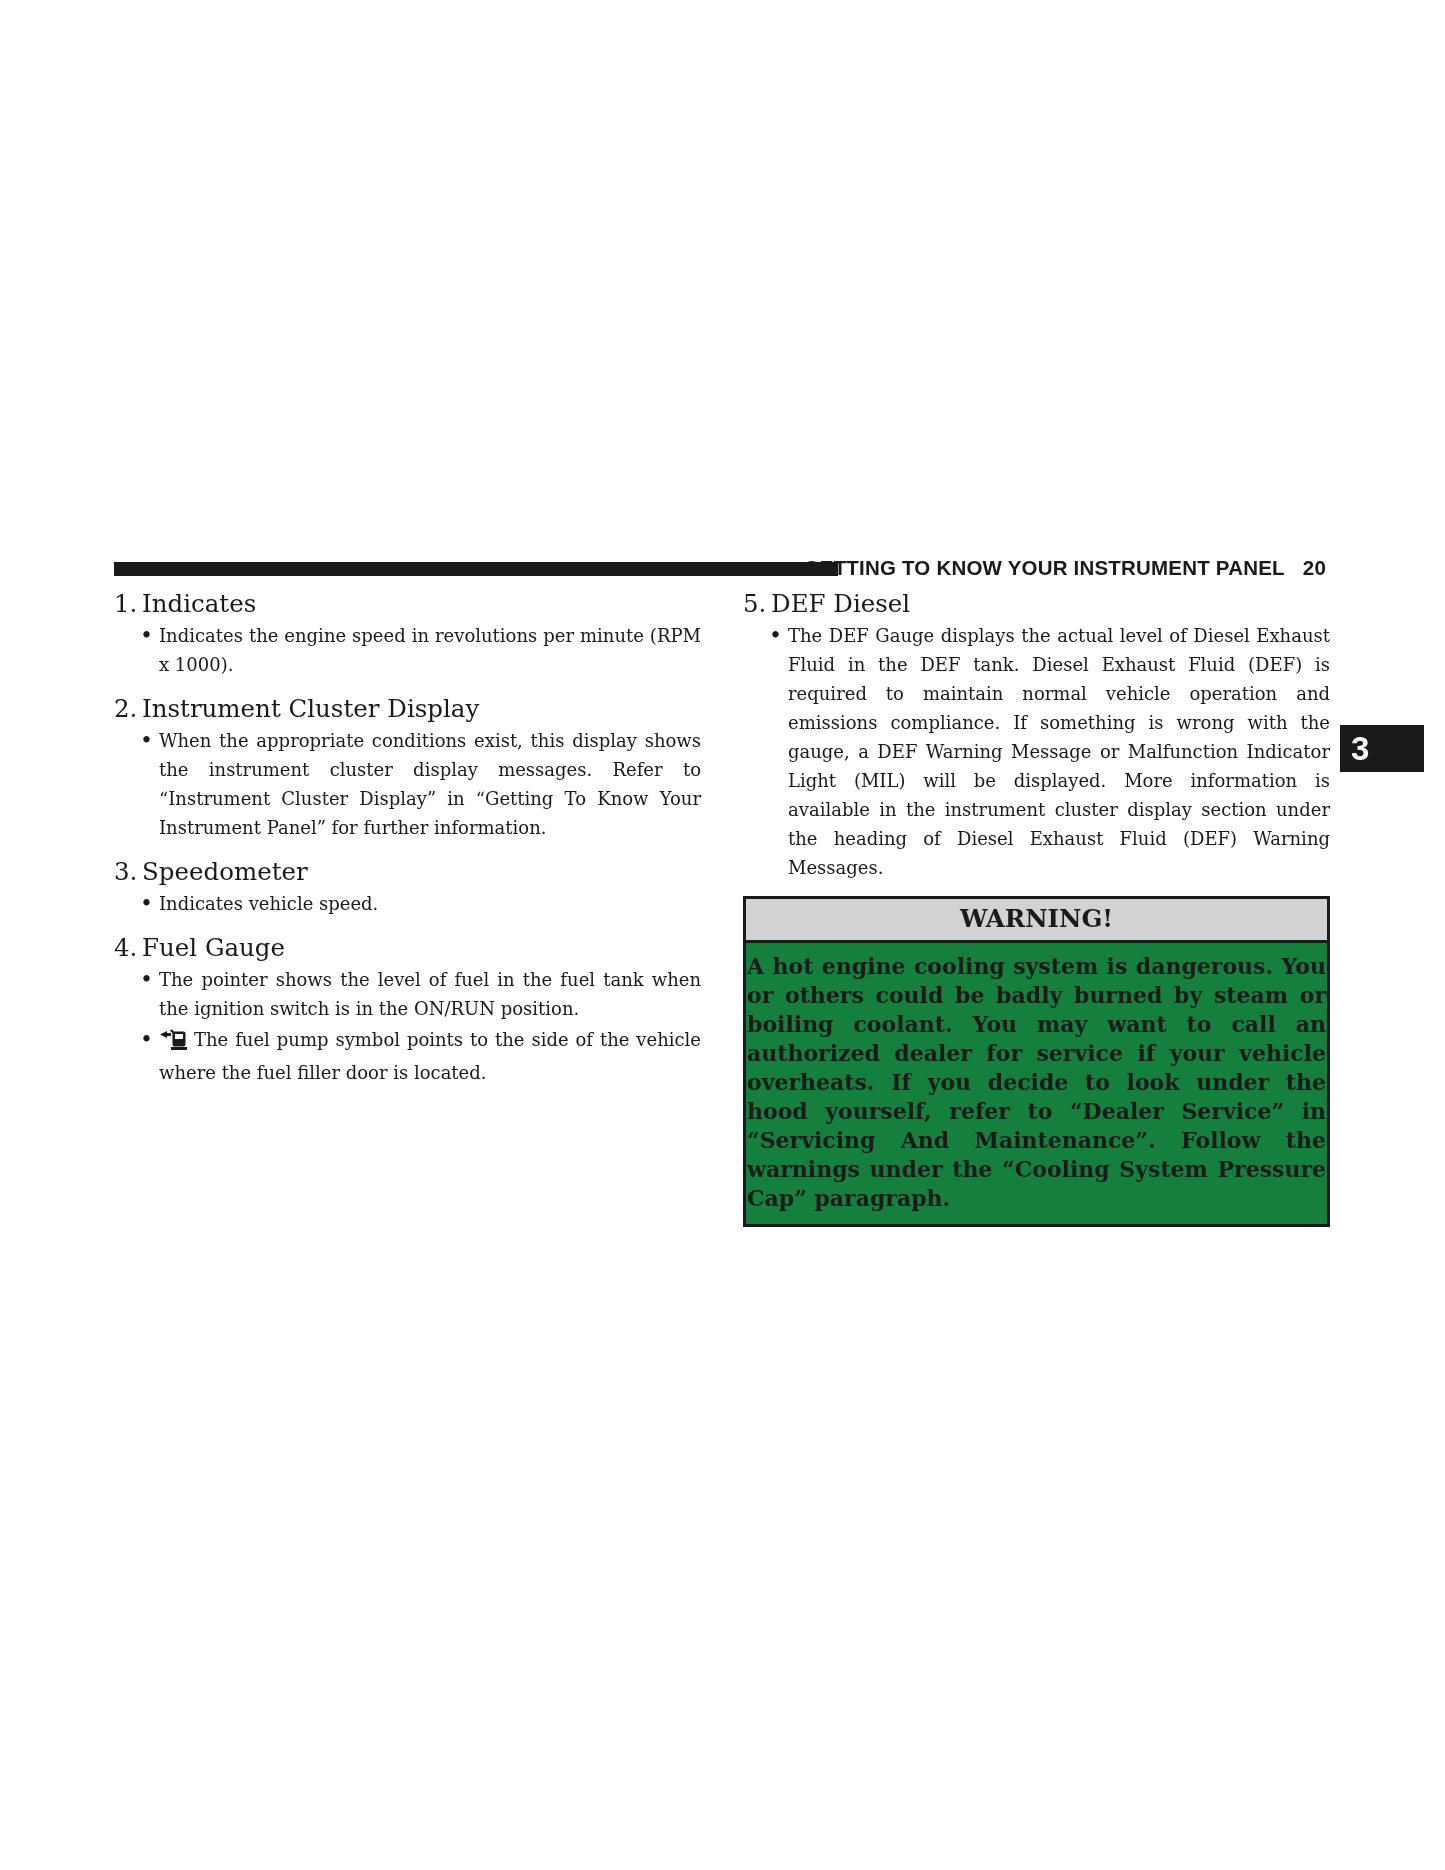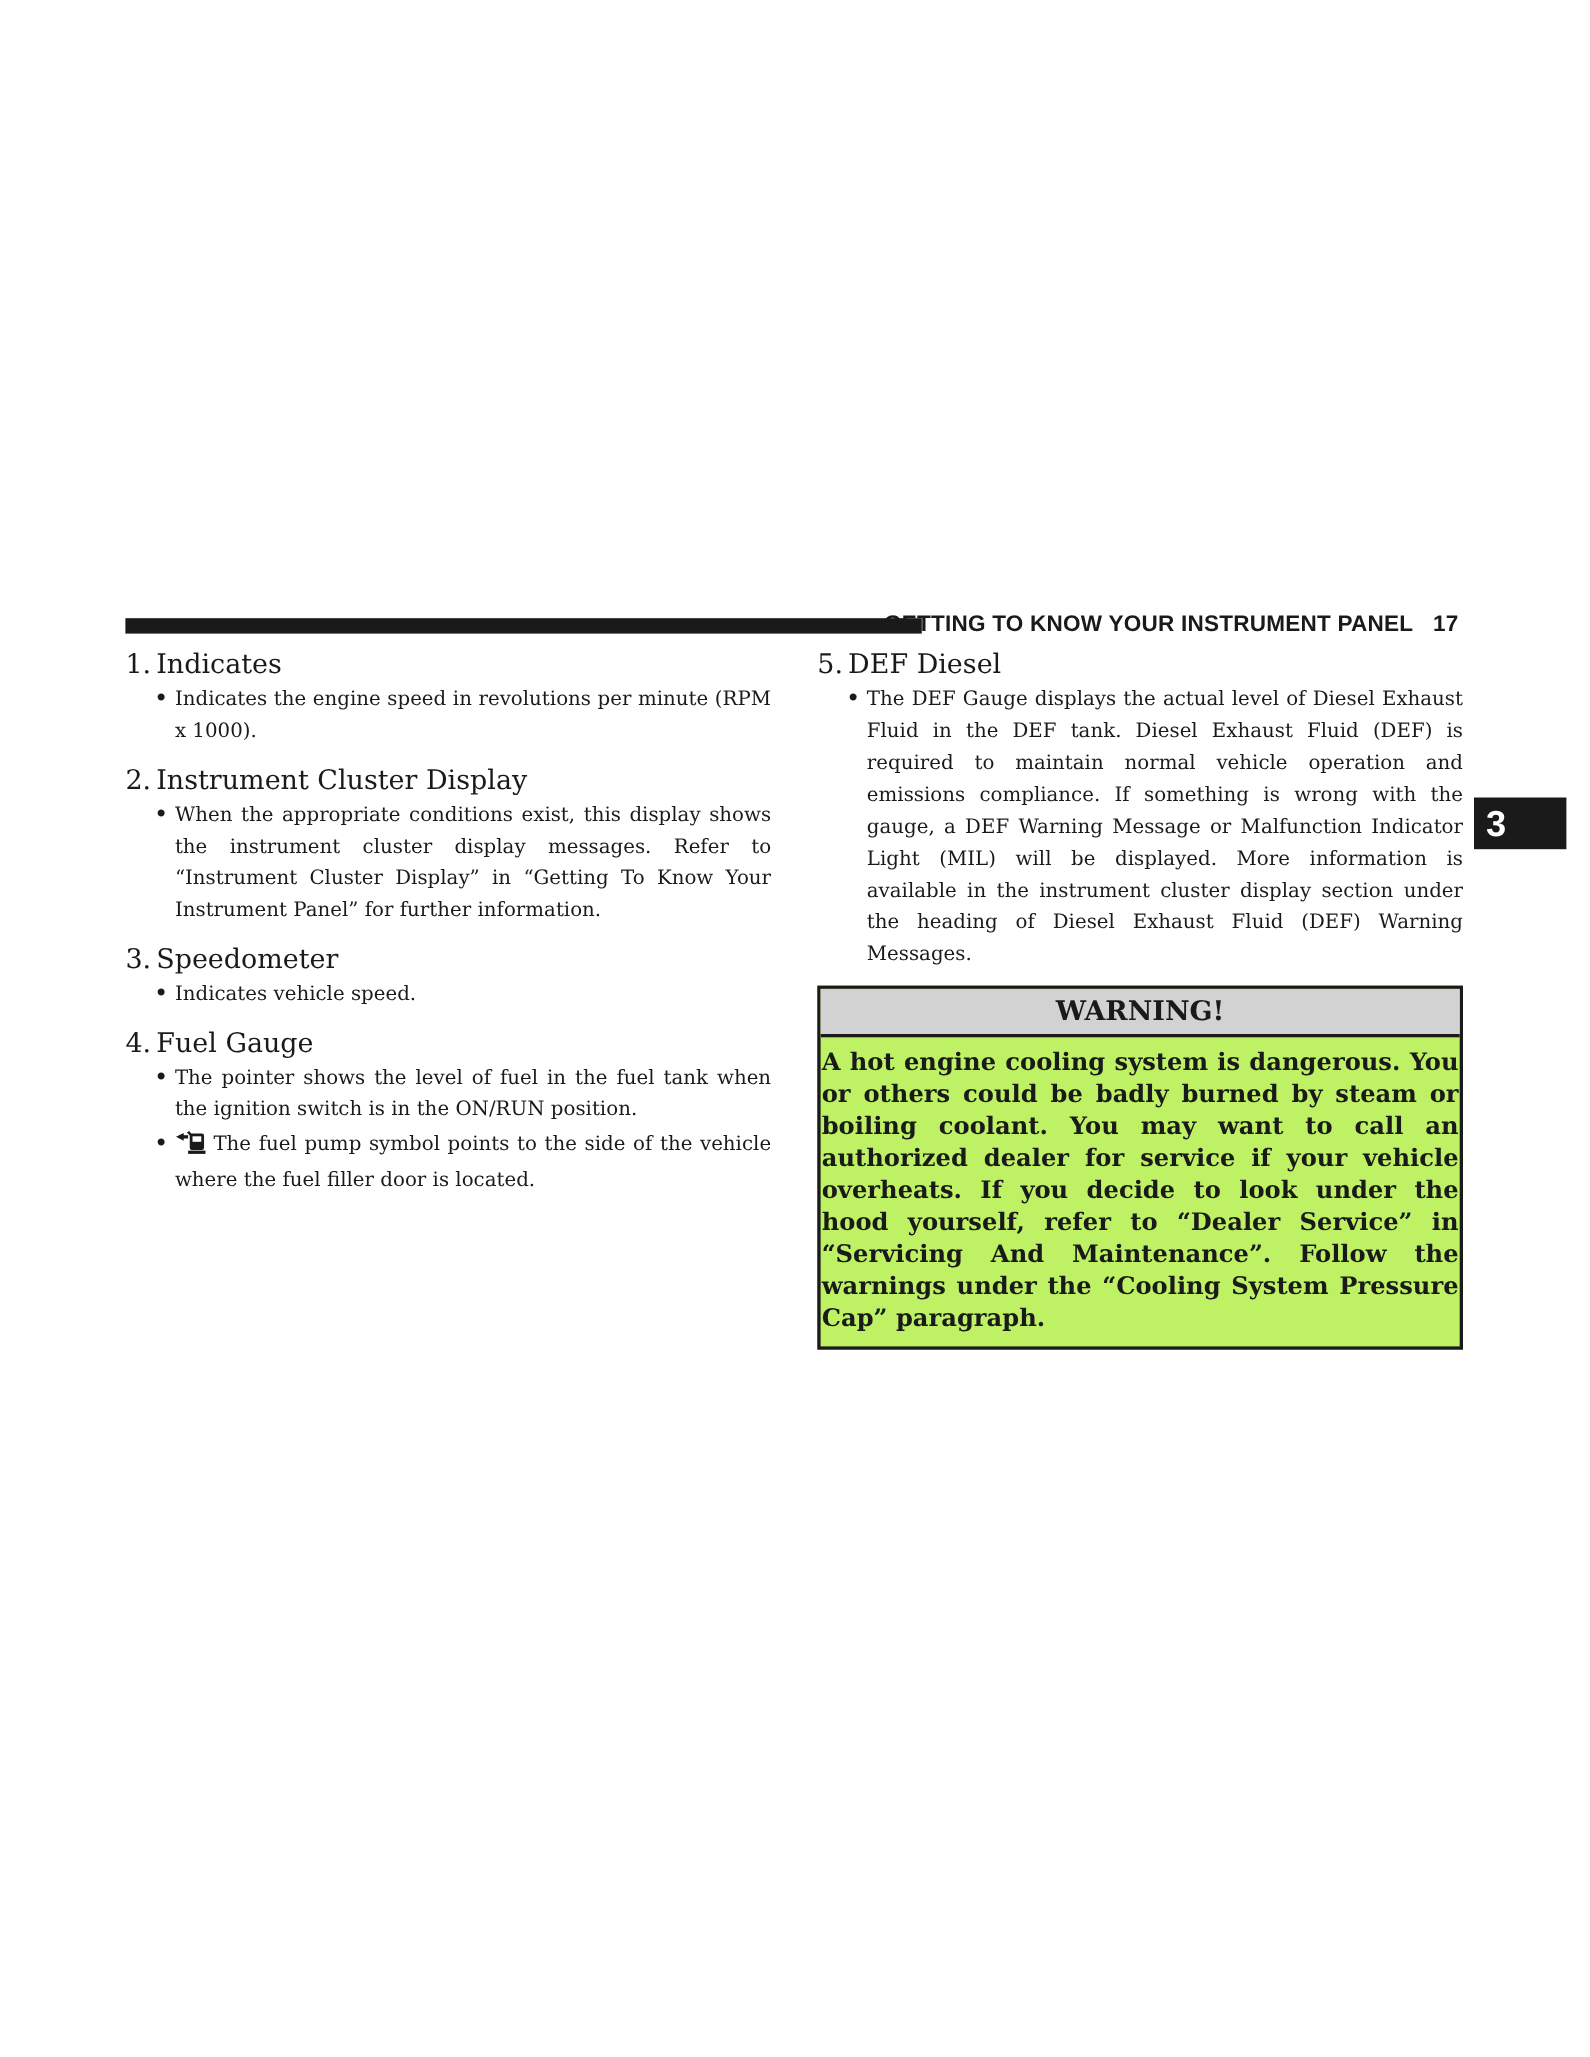--- a/index.html
+++ b/index.html
@@ -47,21 +47,21 @@
   .bullet{display:flex;margin-left:26px;margin-top:2px;}
   .bullet-marker{flex:0 0 19px;font-size:22px;line-height:29px;}
   .bullet-text{
     flex:1;font-size:18px;line-height:29px;
     text-align:justify;text-align-last:left;
   }
   .inline-icon{display:inline-block;margin:0 7px 0 1px;vertical-align:-4px;}
 
   
   .warning-box{
-    margin-top:0;border:3px solid var(--ink);background:#bef264;
+    margin-top:0;border:3px solid var(--ink);background:#15803d;
   }
   .warning-head{
     background:var(--warning-header-bg);
     border-bottom:3px solid var(--ink);
     text-align:center;font-weight:bold;font-size:24.5px;
     padding:5px 0 7px;
   }
   .warning-body{
     font-weight:bold;font-size:22px;line-height:29px;
     text-align:justify;text-align-last:left;
@@ -79,21 +79,21 @@
 </style>
 </head>
 <body>
 
 <div class="page">
 
   <header class="topbar">
     <div class="topbar-rule"></div>
     <div class="topbar-right">
       <span>GETTING TO KNOW YOUR INSTRUMENT PANEL</span>
-      <span>17</span>
+      <span>20</span>
     </div>
   </header>
 
   <main class="columns">
 
     <section class="col">
 
       <div class="item">
         <div class="item-head">
           <span class="item-num">1.</span>

